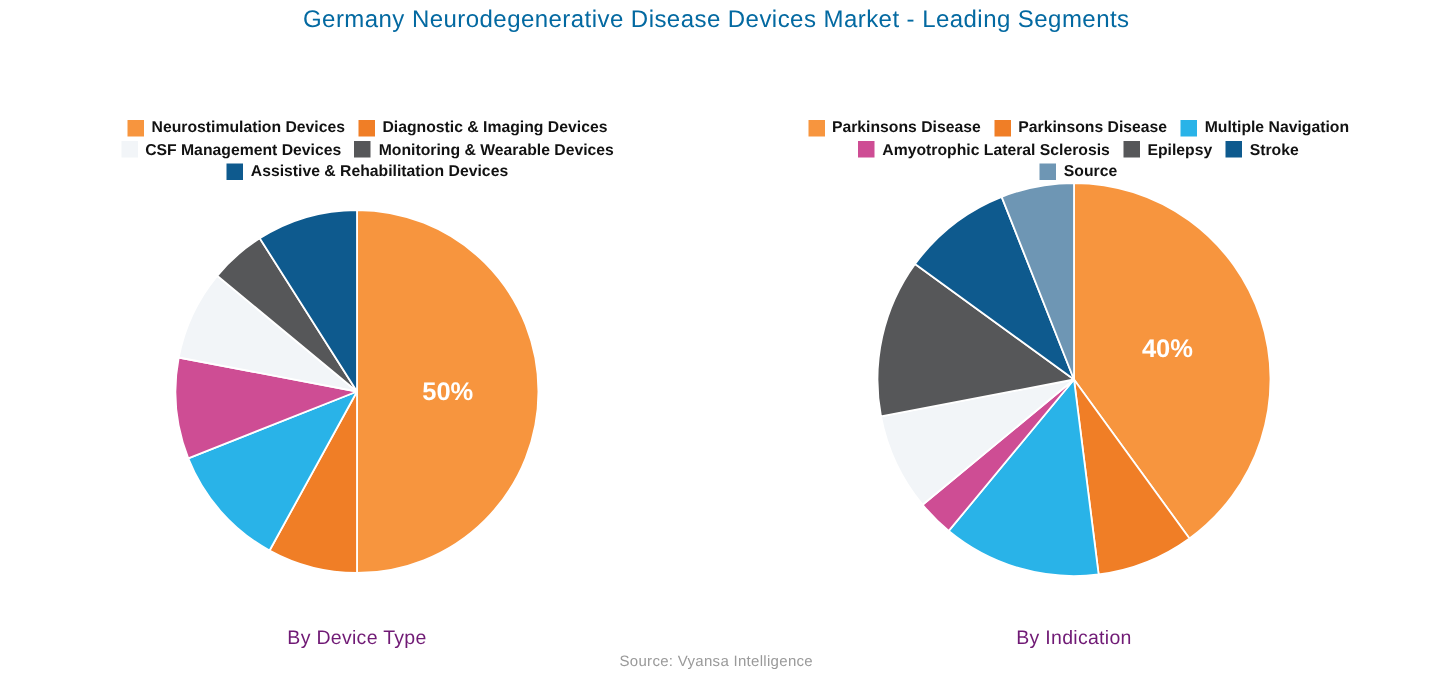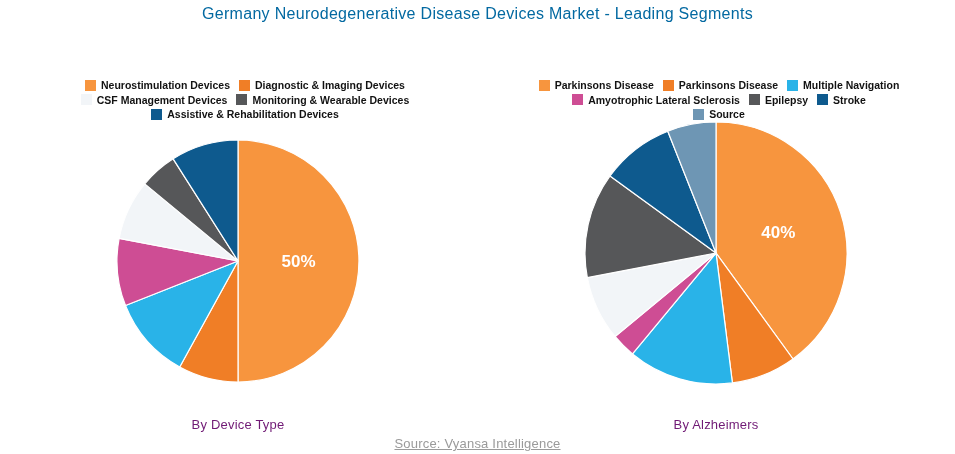--- a/index.html
+++ b/index.html
@@ -78,24 +78,23 @@
     letter-spacing: 0.2px;
   }
   .caption.left  { left: 107px; width: 262px; }
   .caption.right { left: 576px; width: 280px; }
   .source-line {
     position: absolute;
     top: 436px;
     left: 0;
     width: 100%;
     text-align: center;
-    font-size: 13px;
+    font-size: 10px;
     color: #9a9a9a;
     letter-spacing: 0.2px;
-    text-decoration: underline;
   }
 </style>
 </head>
 <body>
 
 <div class="canvas">
 
   <div class="main-title">Germany Neurodegenerative Disease Devices Market - Leading Segments</div>
 
   <div class="legend left">
@@ -182,17 +181,17 @@
       <path d="M 140 140 L 156.42 269.97 A 131 131 0 0 1 56.50 240.94 Z" fill="#29B3E8" stroke="#ffffff" stroke-width="1.2" stroke-linejoin="round"></path>
       <path d="M 140 140 L 56.50 240.94 A 131 131 0 0 1 39.06 223.50 Z" fill="#CE4D94" stroke="#ffffff" stroke-width="1.2" stroke-linejoin="round"></path>
       <path d="M 140 140 L 39.06 223.50 A 131 131 0 0 1 11.32 164.55 Z" fill="#F2F5F8" stroke="#ffffff" stroke-width="1.2" stroke-linejoin="round"></path>
       <path d="M 140 140 L 11.32 164.55 A 131 131 0 0 1 34.02 63.00 Z" fill="#565759" stroke="#ffffff" stroke-width="1.2" stroke-linejoin="round"></path>
       <path d="M 140 140 L 34.02 63.00 A 131 131 0 0 1 91.78 18.20 Z" fill="#0E5A8E" stroke="#ffffff" stroke-width="1.2" stroke-linejoin="round"></path>
       <path d="M 140 140 L 91.78 18.20 A 131 131 0 0 1 140.00 9.00 Z" fill="#6E96B4" stroke="#ffffff" stroke-width="1.2" stroke-linejoin="round"></path>
     </svg>
 
   <div class="caption left">By Device Type</div>
 
-  <div class="caption right">By Alzheimers</div>
+  <div class="caption right">By Indication</div>
 
   <div class="source-line">Source: Vyansa Intelligence</div>
 
 </div>
 
 </body></html>

